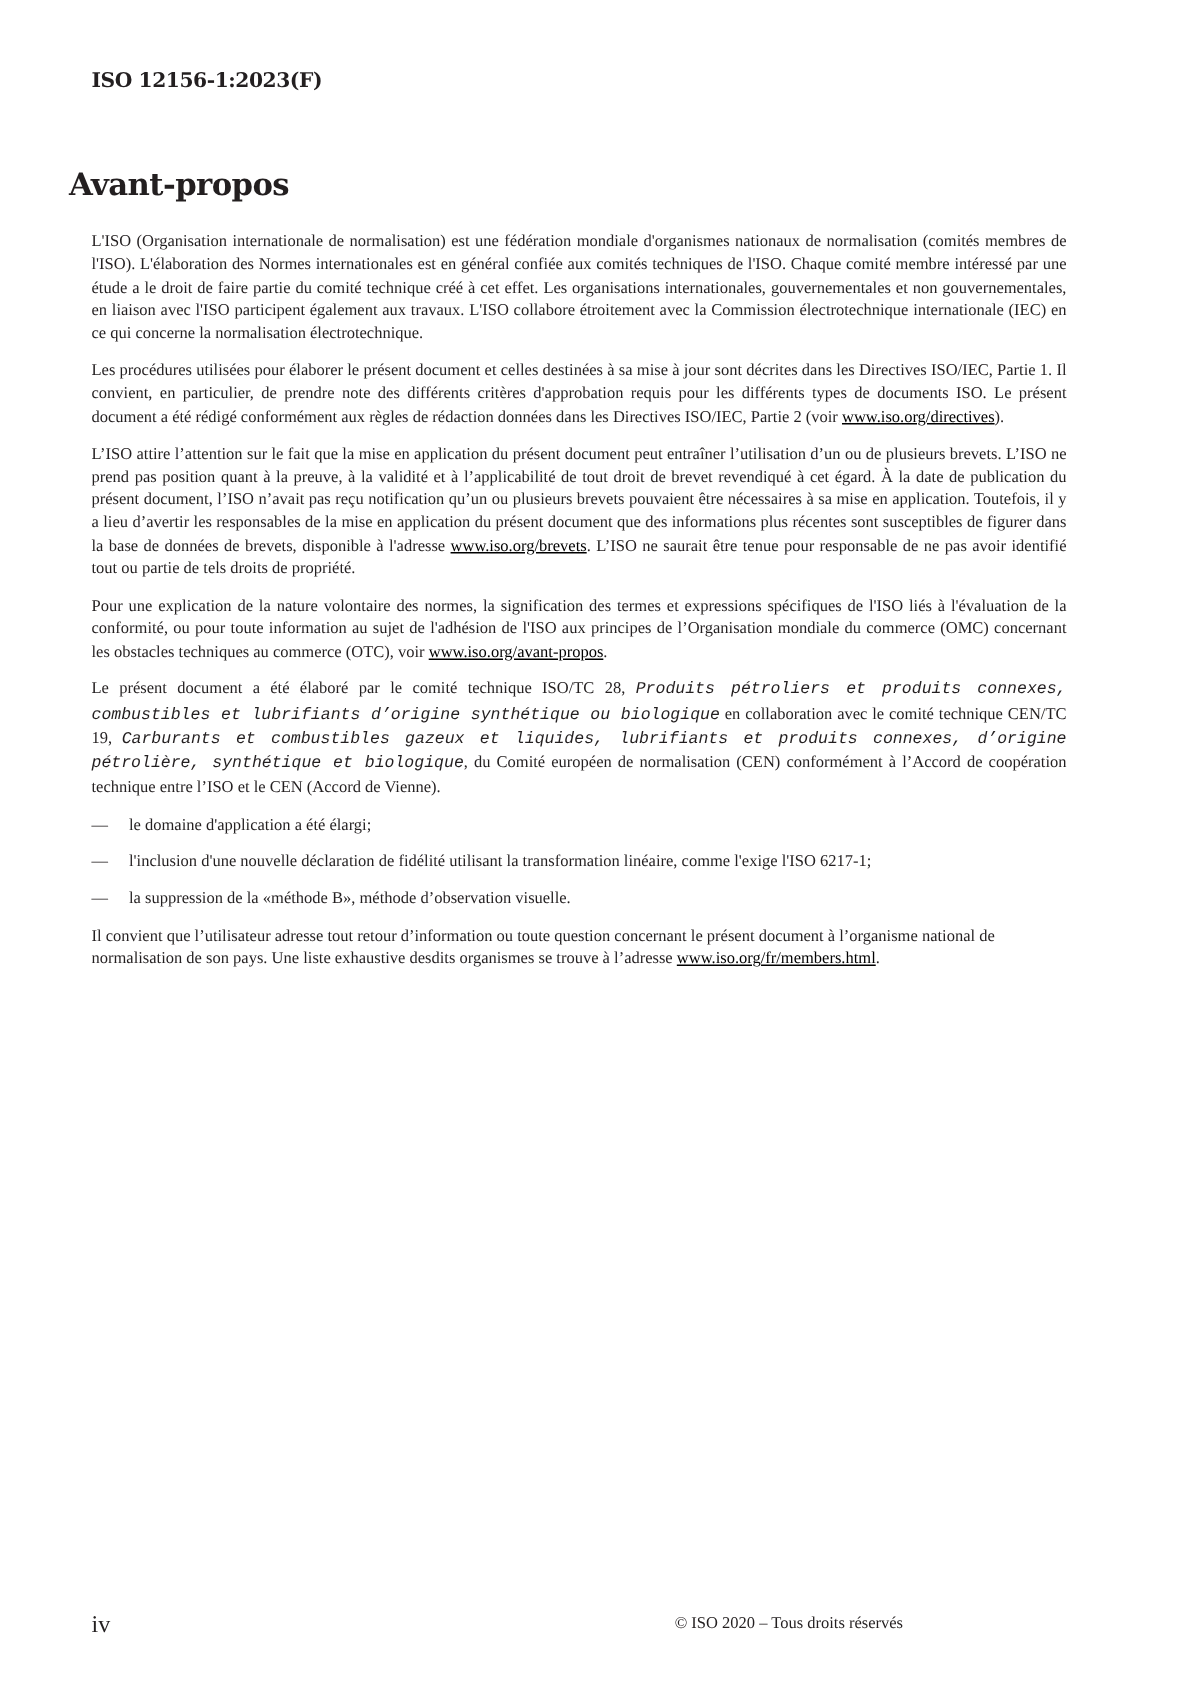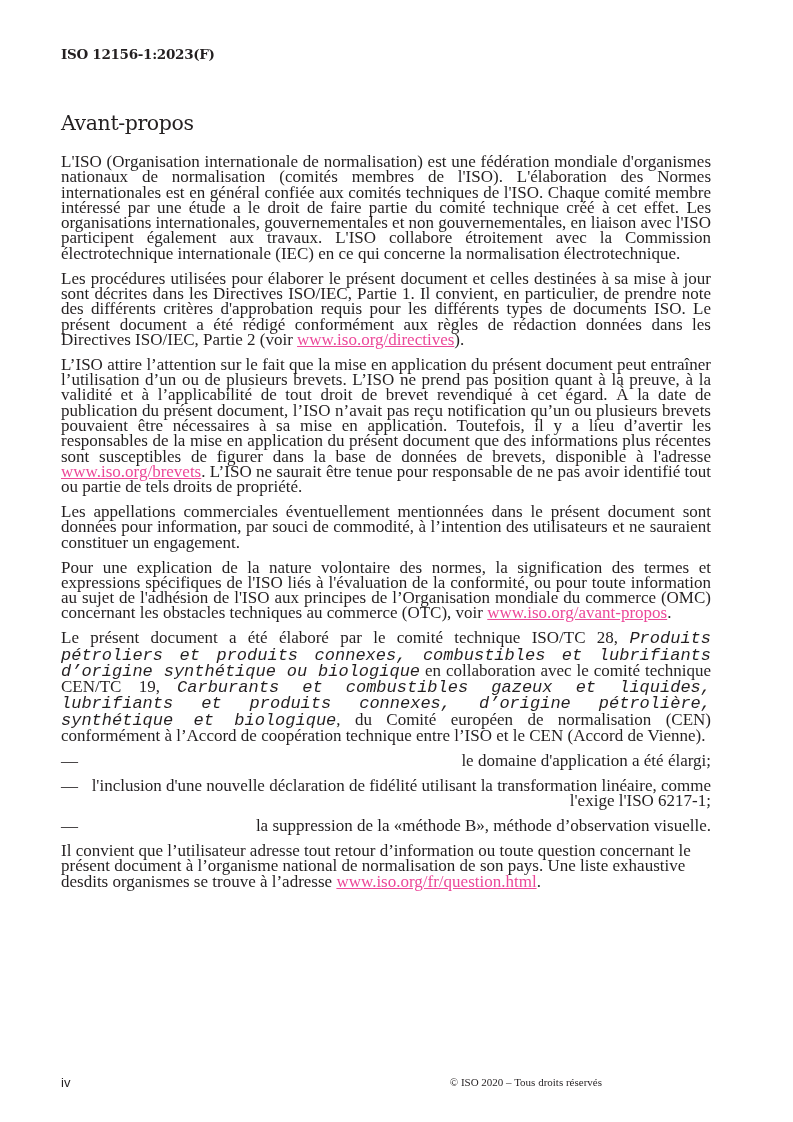--- a/index.html
+++ b/index.html
@@ -1,45 +1,44 @@
 <!DOCTYPE html>
 <html><head>
 <meta charset="utf-8">
 <style>
   html, body { margin: 0; padding: 0; background: #ffffff; }
   body { width: 793px; height: 1122px; position: relative; overflow: hidden; color: #231f20; }
   .page { position: absolute; left: 0; top: 0; width: 684px; height: 1122px; margin-left: 12px; }
   .doc-id { position: absolute; left: 49px; top: 46px; font-family: "DejaVu Serif", serif; font-weight: bold; font-size: 13.5px; letter-spacing: -0.3px; }
-  .title { position: absolute; left: 49px; top: 111px; font-family: "DejaVu Serif", serif; font-weight: normal; font-size: 20.5px; letter-spacing: -0.4px; margin: 0; }
-  .body { position: absolute; left: 49px; top: 154px; width: 650px; font-family: "Liberation Serif", serif; font-size: 17px; line-height: 15.3px; }
+  .title { position: absolute; left: 34px; top: 111px; font-family: "DejaVu Serif", serif; font-weight: bold; font-size: 20.5px; letter-spacing: -0.4px; margin: 0; }
+  .body { position: absolute; left: 49px; top: 154px; width: 650px; font-family: "Liberation Serif", serif; font-size: 11px; line-height: 15.3px; }
   .body p { margin: 0 0 9.6px 0; text-align: justify; }
   .body p.last-left { text-align: left; }
-  .body a { color: #ec4899; text-decoration: underline; }
+  .body a { color: #000000; text-decoration: underline; }
   .body em { font-style: italic; font-family: Liberation Mono, monospace; }
   .dash-item { display: flex; margin: 0 0 9.6px 0; }
   .dash { width: 25px; flex: 0 0 25px; }
-  .dash-text { flex: 1; text-align: right; }
-  .footer-left { position: absolute; left: 49px; top: 1075px; font-family: Liberation Sans, sans-serif; font-size: 13px; }
+  .dash-text { flex: 1; }
+  .footer-left { position: absolute; left: 49px; top: 1075px; font-family: Liberation Serif, serif; font-size: 16px; }
   .footer-right { position: absolute; right: 94px; top: 1076px; font-family: "Liberation Serif", serif; font-size: 11px; }
 </style>
 </head>
 <body>
 
 <div class="page">
   <div class="doc-id">ISO 12156-1:2023(F)</div>
   <h1 class="title">Avant-propos</h1>
 
   <div class="body">
     <p>L'ISO (Organisation internationale de normalisation) est une fédération mondiale d'organismes nationaux de normalisation (comités membres de l'ISO). L'élaboration des Normes internationales est en général confiée aux comités techniques de l'ISO. Chaque comité membre intéressé par une étude a le droit de faire partie du comité technique créé à cet effet. Les organisations internationales, gouvernementales et non gouvernementales, en liaison avec l'ISO participent également aux travaux. L'ISO collabore étroitement avec la Commission électrotechnique internationale (IEC) en ce qui concerne la normalisation électrotechnique.</p>
 
     <p><span>Les procédures utilisées pour élaborer le présent document et celles destinées à sa mise à jour sont décrites dans les Directives ISO/IEC, Partie 1. Il convient, en particulier, de prendre note des différents critères d'approbation requis pour les différents types de documents ISO. Le présent document a été rédigé conformément aux règles de rédaction données dans les Directives ISO/IEC, Partie 2 (voir </span><a>www.iso.org/directives</a><span>).</span></p>
 
     <p><span>L’ISO attire l’attention sur le fait que la mise en application du présent document peut entraîner l’utilisation d’un ou de plusieurs brevets. L’ISO ne prend pas position quant à la preuve, à la validité et à l’applicabilité de tout droit de brevet revendiqué à cet égard. À la date de publication du présent document, l’ISO n’avait pas reçu notification qu’un ou plusieurs brevets pouvaient être nécessaires à sa mise en application. Toutefois, il y a lieu d’avertir les responsables de la mise en application du présent document que des informations plus récentes sont susceptibles de figurer dans la base de données de brevets, disponible à l'adresse </span><a>www.iso.org/brevets</a><span>. L’ISO ne saurait être tenue pour responsable de ne pas avoir identifié tout ou partie de tels droits de propriété.</span></p>
 
-    <p>Les appellations commerciales éventuellement mentionnées dans le présent document sont données pour information, par souci de commodité, à l’intention des utilisateurs et ne sauraient constituer un engagement.</p>
 
     <p><span>Pour une explication de la nature volontaire des normes, la signification des termes et expressions spécifiques de l'ISO liés à l'évaluation de la conformité, ou pour toute information au sujet de l'adhésion de l'ISO aux principes de l’Organisation mondiale du commerce (OMC) concernant les obstacles techniques au commerce (OTC), voir </span><a>www.iso.org/avant-propos</a><span>.</span></p>
 
     <p><span>Le présent document a été élaboré par le comité technique ISO/TC 28, </span><em>Produits pétroliers et produits connexes, combustibles et lubrifiants d’origine synthétique ou biologique</em><span> en collaboration avec le comité technique CEN/TC 19, </span><em>Carburants et combustibles gazeux et liquides, lubrifiants et produits connexes, d’origine pétrolière, synthétique et biologique</em><span>, du Comité européen de normalisation (CEN) conformément à l’Accord de coopération technique entre l’ISO et le CEN (Accord de Vienne).</span></p>
 
 
 
     <div class="dash-item">
       <span class="dash">—</span>
       <span class="dash-text">le domaine d'application a été élargi;</span>
@@ -47,18 +46,18 @@
     <div class="dash-item">
       <span class="dash">—</span>
       <span class="dash-text">l'inclusion d'une nouvelle déclaration de fidélité utilisant la transformation linéaire, comme l'exige l'ISO 6217-1;</span>
     </div>
     <div class="dash-item">
       <span class="dash">—</span>
       <span class="dash-text">la suppression de la «méthode B», méthode d’observation visuelle.</span>
     </div>
 
 
-    <p class="last-left"><span>Il convient que l’utilisateur adresse tout retour d’information ou toute question concernant le présent document à l’organisme national de normalisation de son pays. Une liste exhaustive desdits organismes se trouve à l’adresse </span><a>www.iso.org/fr/question.html</a><span>.</span></p>
+    <p class="last-left"><span>Il convient que l’utilisateur adresse tout retour d’information ou toute question concernant le présent document à l’organisme national de normalisation de son pays. Une liste exhaustive desdits organismes se trouve à l’adresse </span><a>www.iso.org/fr/members.html</a><span>.</span></p>
   </div>
 
   <div class="footer-left">iv</div>
   <div class="footer-right">© ISO 2020 – Tous droits réservés</div>
 </div>
 
 </body></html>

